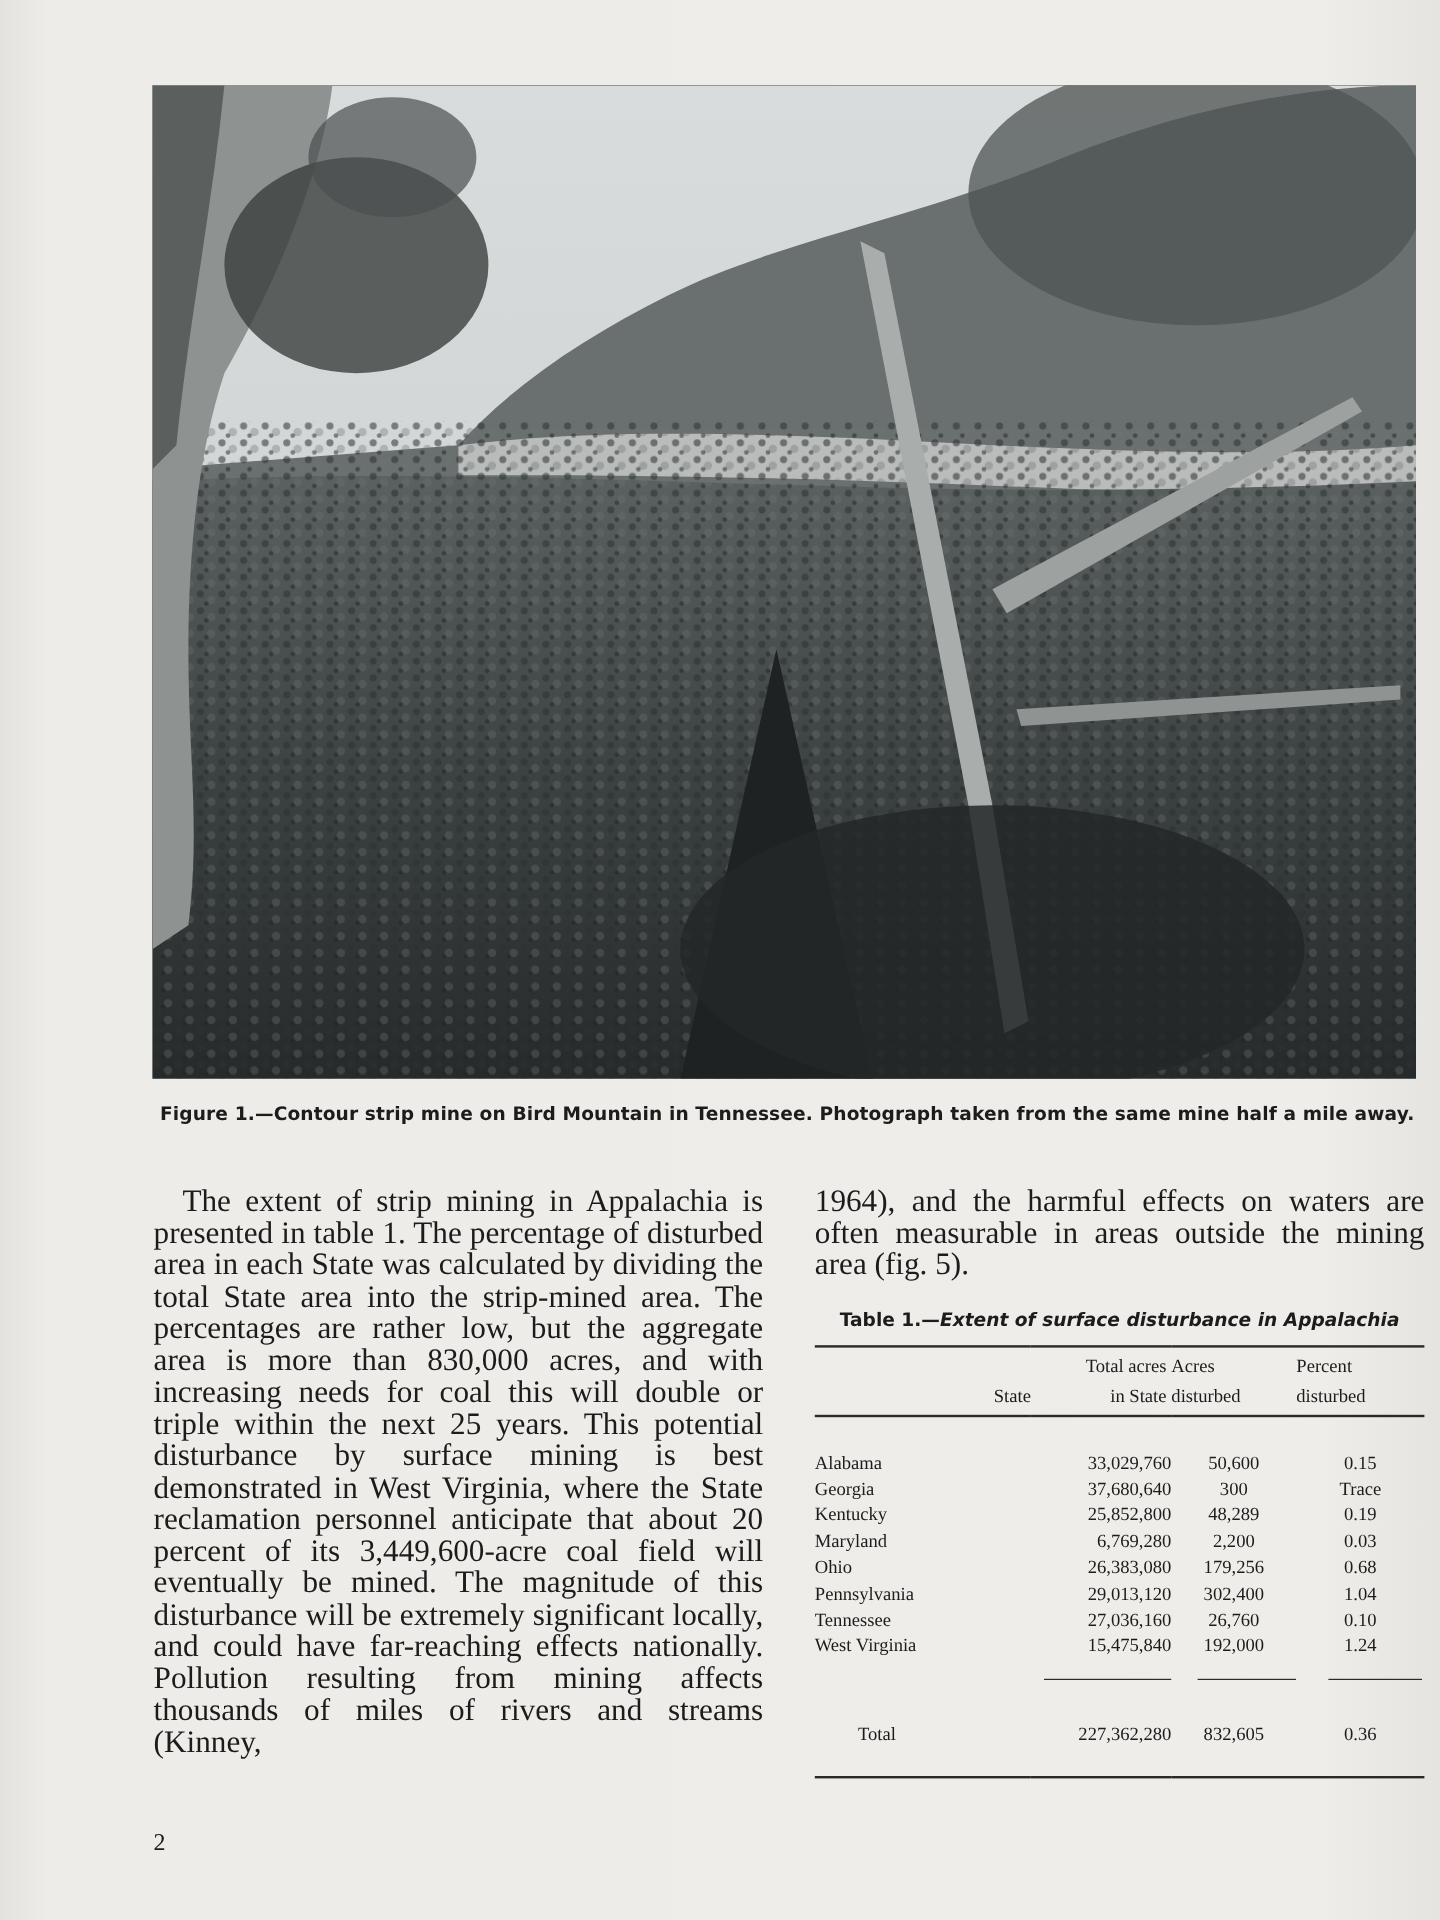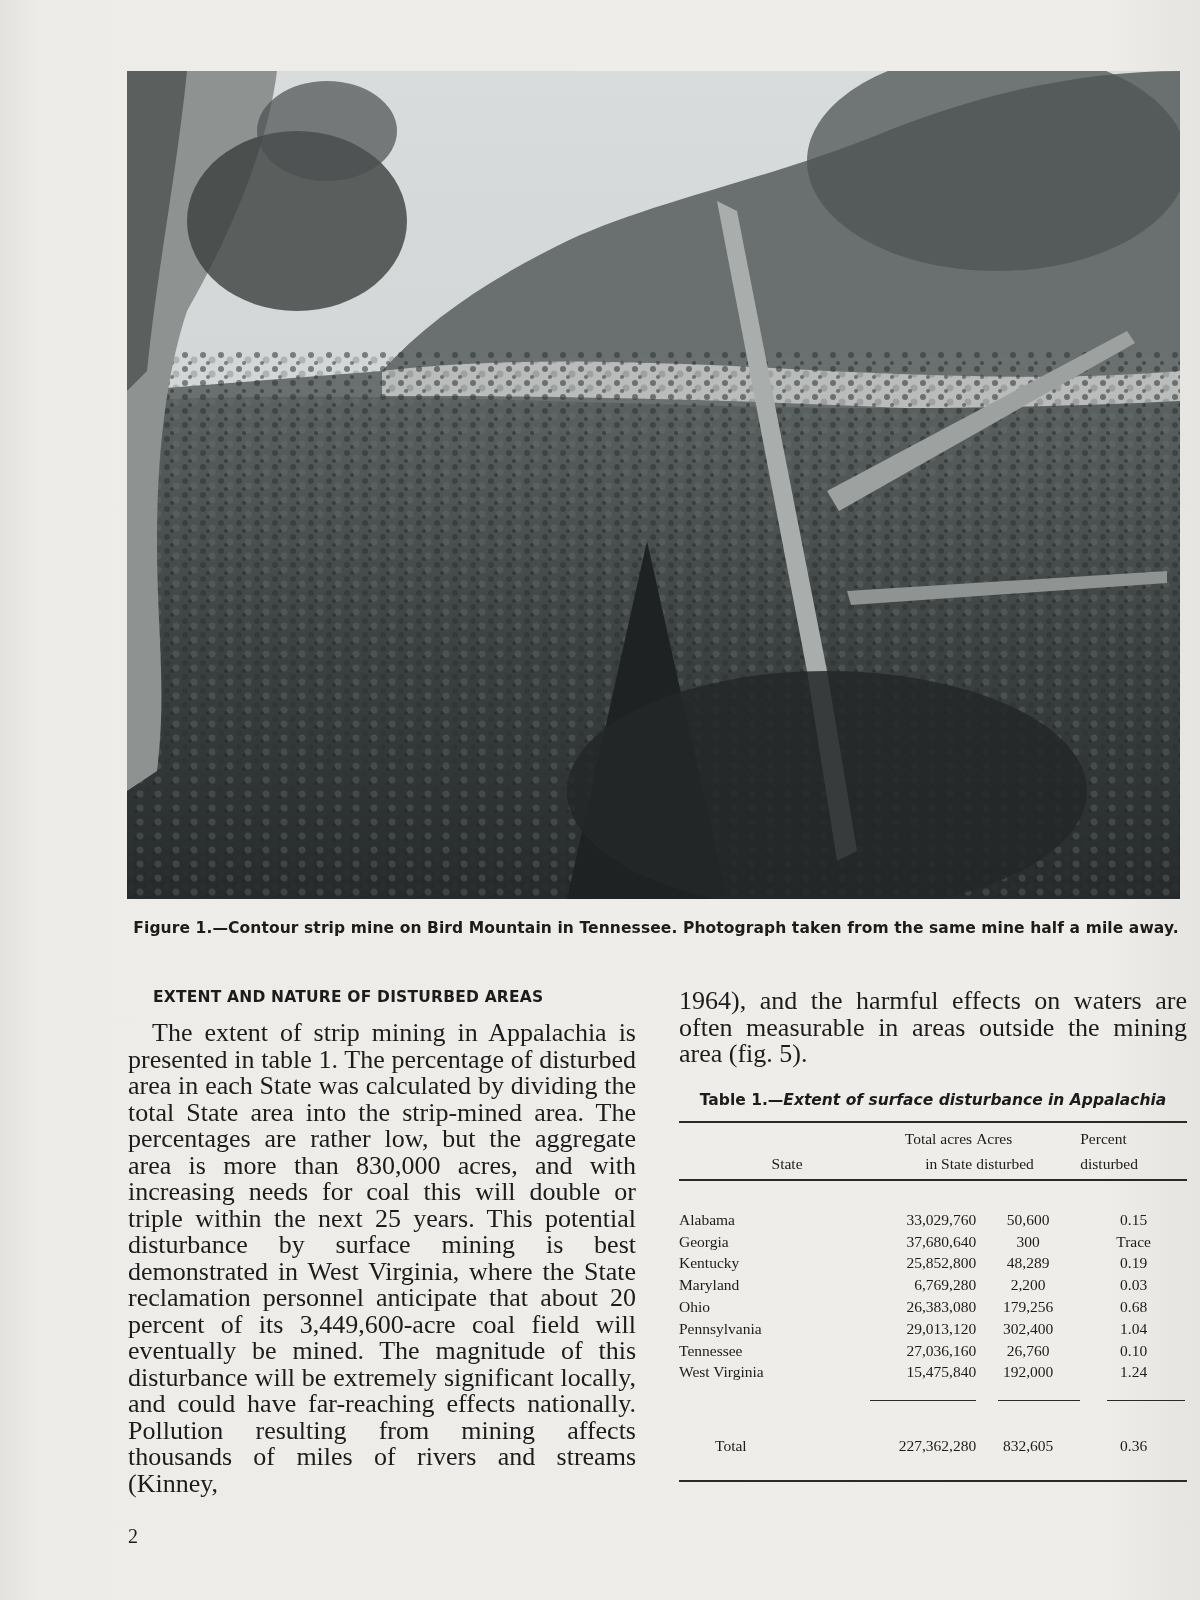--- a/index.html
+++ b/index.html
@@ -60,21 +60,21 @@
   table.dist th {
     font-weight:normal; padding:6px 0 6px 0; vertical-align:bottom;
   }
   table.dist thead tr.h2 th { border-bottom:2px solid #2a2a2a; padding-top:0; }
   table.dist td { padding:0; height:21.8px; }
   table.dist tbody tr:first-child td { padding-top:28px; }
   .c-state { text-align:left; width:170px; }
   .c-total { text-align:right; width:120px; }
   .c-acres { text-align:center; width:110px; }
   .c-pct { text-align:center; width:108px; }
-  .th-state { text-align:center; padding-left:36px !important; }
+  .th-state { text-align:right; padding-left:36px !important; }
   .th-center { text-align:left; }
   .th-total { text-align:right; padding-right:4px !important; }
   .total-row td { padding-top:6px !important; }
   .total-row .c-state { padding-left:36px; }
   .rule-cell span {
     display:inline-block; border-top:1.5px solid #2a2a2a; height:0;
   }
   .rule-row td { height:8px; vertical-align:bottom; }
   table.dist tfoot td { border-bottom:2px solid #2a2a2a; padding-bottom:24px; }
 
@@ -129,21 +129,20 @@
     <path d="M720,520 L1040,500 L1040,512 L724,534 Z" fill="#8f9391"></path>
 
     <path d="M520,470 L600,828 L440,828 Z" fill="#1e2222"></path>
     <ellipse cx="700" cy="720" rx="260" ry="120" fill="#232727" opacity="0.85"></ellipse>
   </svg>
 </div>
 
 <div class="caption">Figure 1.—Contour strip mine on Bird Mountain in Tennessee. Photograph taken from the same mine half a mile away.</div>
 
 <div class="col-left">
-  <div class="section-heading">EXTENT AND NATURE OF DISTURBED AREAS</div>
   <p class="body-text">The extent of strip mining in Appalachia is presented in table 1. The percentage of disturbed area in each State was calculated by dividing the total State area into the strip-mined area. The percentages are rather low, but the aggregate area is more than 830,000 acres, and with increasing needs for coal this will double or triple within the next 25 years. This potential disturbance by surface mining is best demonstrated in West Virginia, where the State reclamation personnel anticipate that about 20 percent of its 3,449,600-acre coal field will eventually be mined. The magnitude of this disturbance will be extremely significant locally, and could have far-reaching effects nationally. Pollution resulting from mining affects thousands of miles of rivers and streams (Kinney,</p>
 </div>
 
 <div class="col-right">
   <p class="body-text">1964), and the harmful effects on waters are often measurable in areas outside the mining area (fig. 5).</p>
 
   <div class="table-title">
     <span>Table 1.—</span><span class="it">Extent of surface disturbance in Appalachia</span>
   </div>
 

